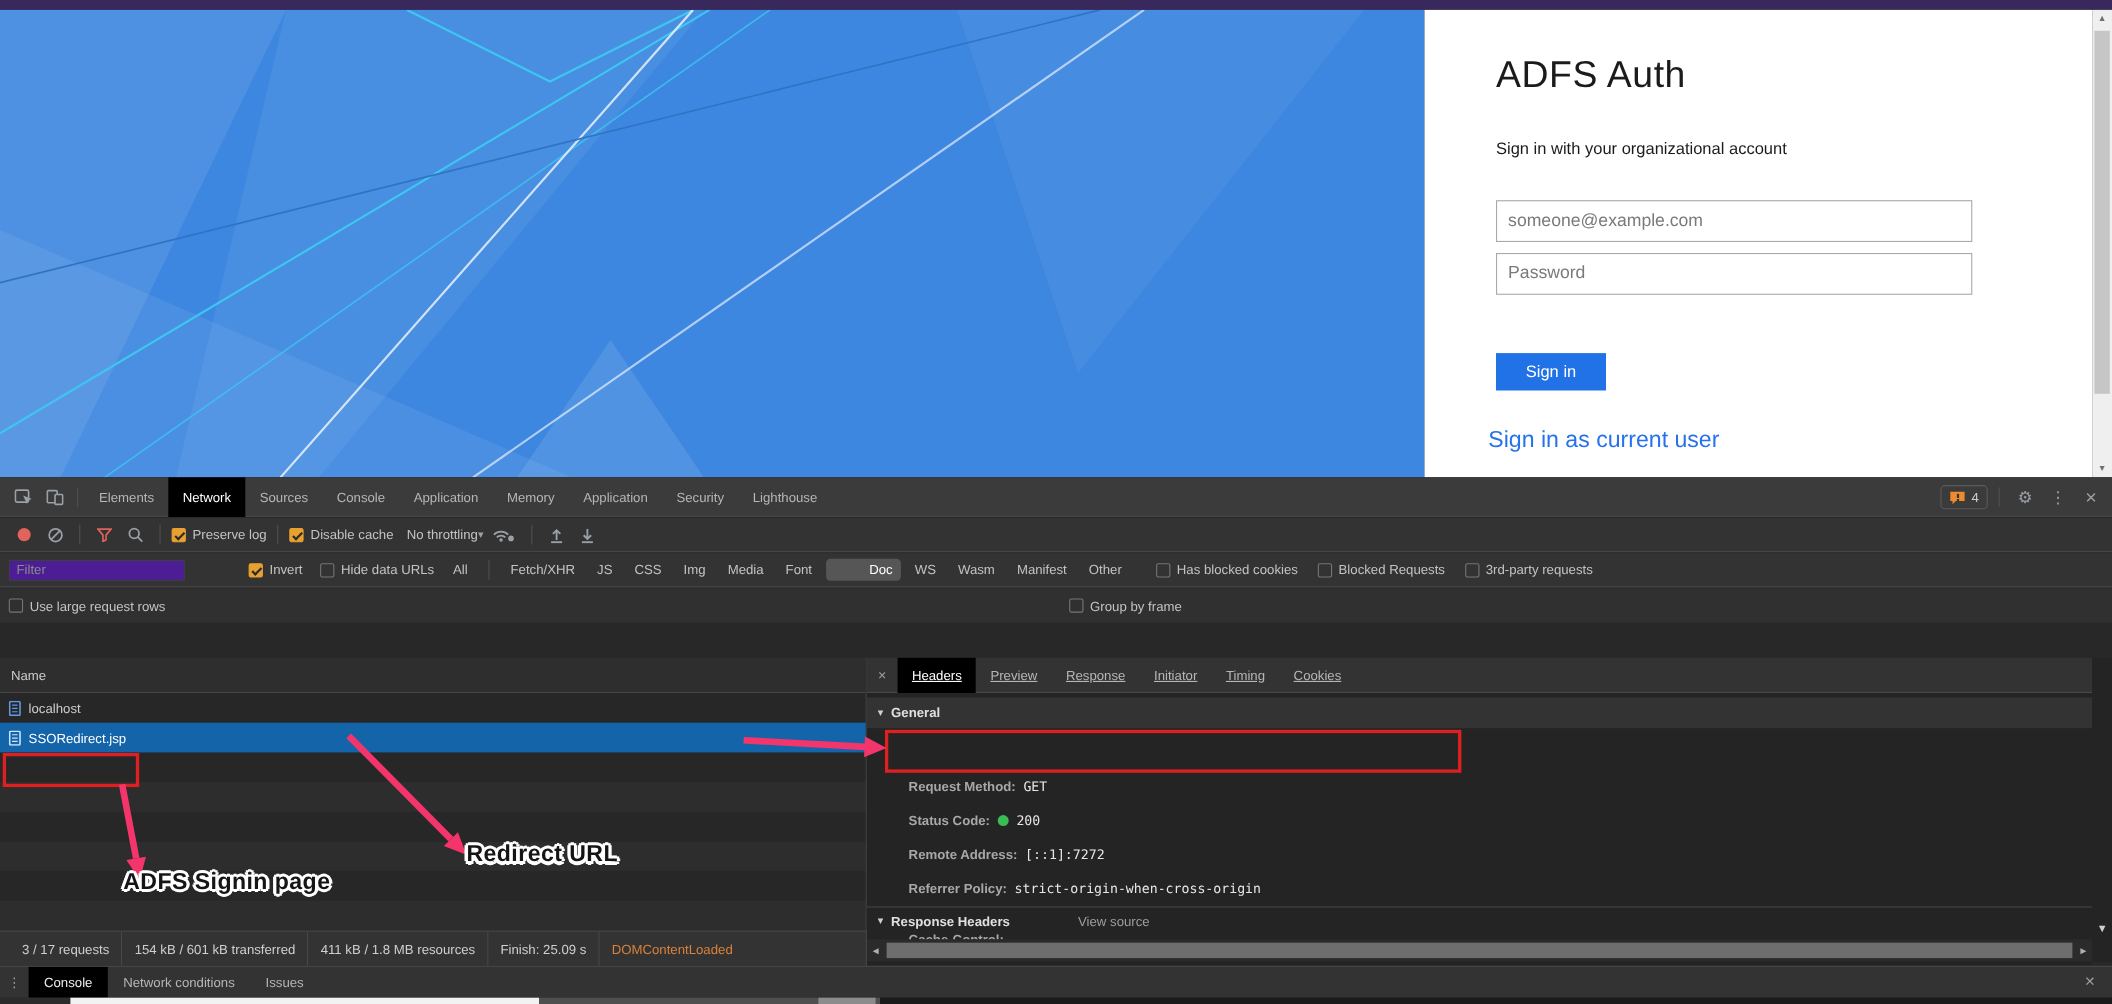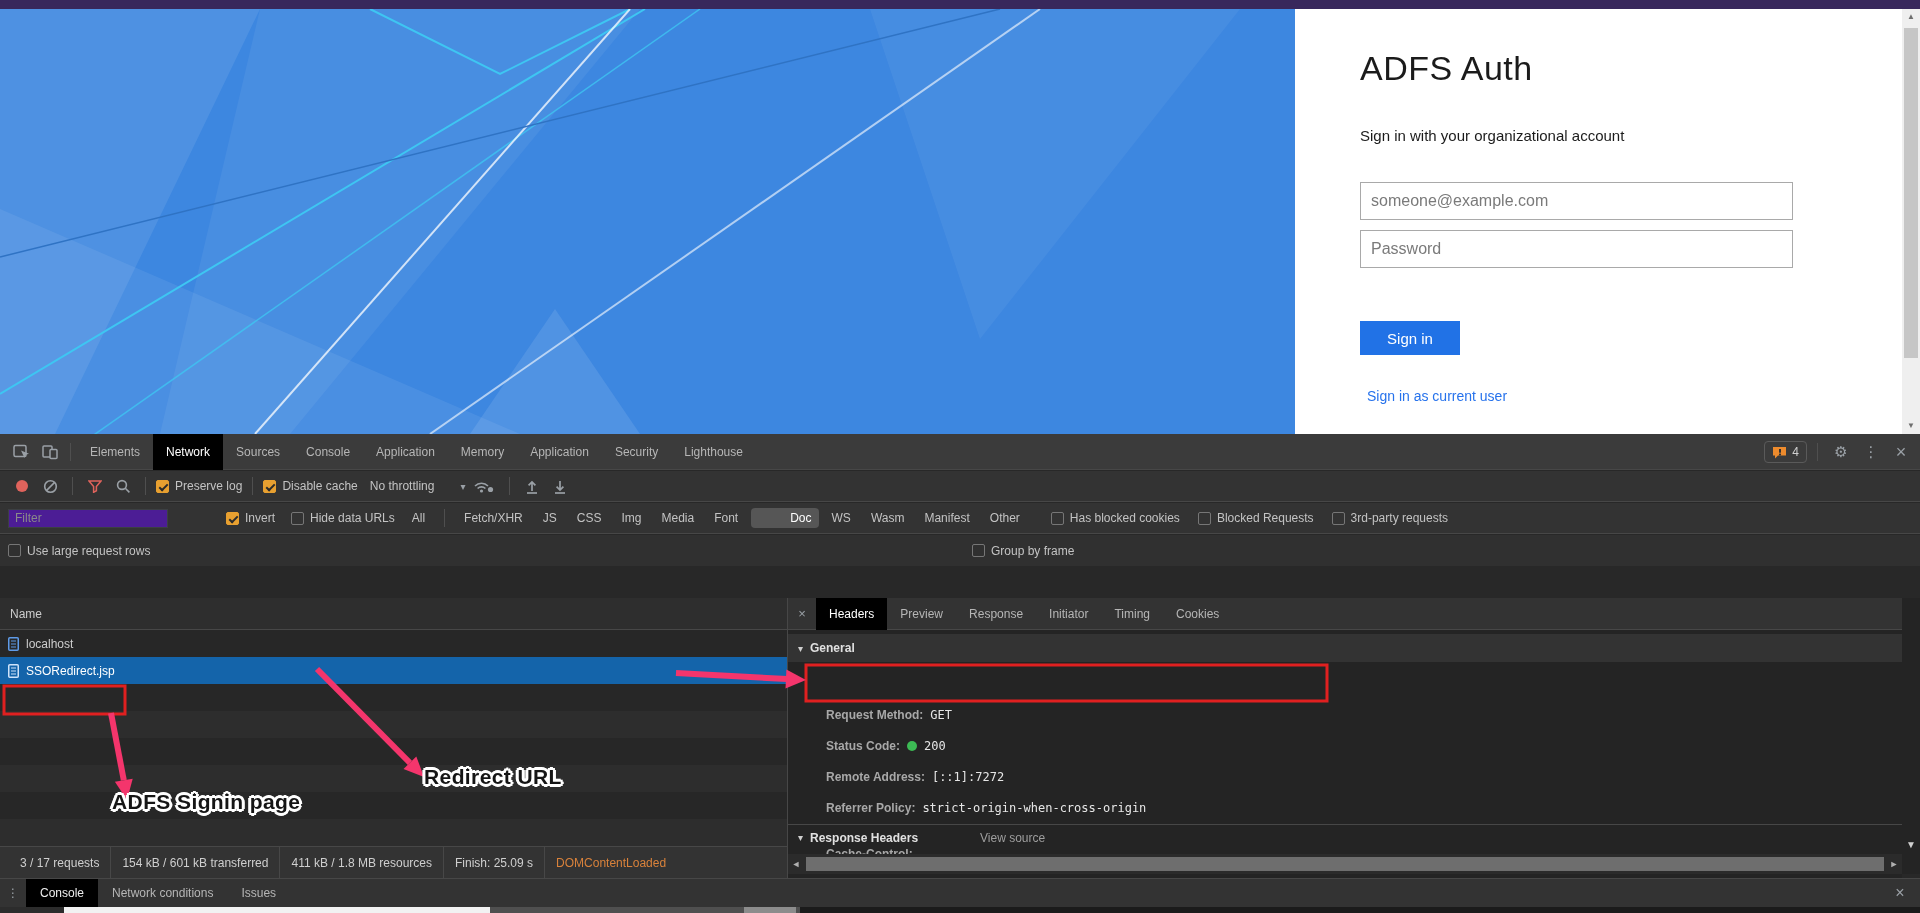--- a/index.html
+++ b/index.html
@@ -13,21 +13,21 @@
   .hero { position:absolute; left:0; top:9px; width:1295px; height:425px; background:#3d87e0; overflow:hidden; }
 
   
   .adfs { position:absolute; left:1295px; top:9px; width:607px; height:425px; background:#ffffff; }
   .adfs-title { position:absolute; left:65px; top:40px; font-size:34px; font-weight:300; color:#1b1b1b; letter-spacing:.5px; }
   .adfs-sub { position:absolute; left:65px; top:118px; font-size:15px; color:#1b1b1b; }
   .adfs input { position:absolute; left:65px; width:433px; height:38px; border:1px solid #a9a9a9; padding:0 10px; font-size:16px; font-family:"Liberation Sans","DejaVu Sans",sans-serif; color:#444; outline:none; }
   .adfs input::placeholder { color:#7a7a7a; }
   .in-email { top:173px; } .in-pass { top:221px; }
   .signin-btn { position:absolute; left:65px; top:312px; width:100px; height:34px; background:#2172e6; color:#fff; font-size:15px; border:none; display:flex; align-items:center; justify-content:center; cursor:pointer; }
-  .cur-user { position:absolute; left:72px; top:379px; font-size:14px; color:#2672ec; cursor:pointer; }
+  .cur-user { position:absolute; left:58px; top:379px; font-size:21px; color:#2672ec; cursor:pointer; }
 
   
   .pg-scroll { position:absolute; left:1902px; top:9px; width:18px; height:425px; background:#efefef; }
   .pg-scroll .arr { position:absolute; left:0; width:18px; height:16px; color:#6f6f6f; font-size:8px; text-align:center; line-height:16px; }
   .pg-scroll .arr.up { top:0; } .pg-scroll .arr.dn { bottom:0; }
   .pg-thumb { position:absolute; left:2px; top:19px; width:14px; height:330px; background:#c6c6c6; }
 
   
   .devtools { position:absolute; left:0; top:434px; width:1920px; height:479px; background:#282828; color:#c3c3c3; font-size:12px; }
   .dt-row { position:absolute; left:0; width:1920px; display:flex; align-items:center; }
@@ -44,21 +44,21 @@
   .glyph-btn { width:26px; height:26px; display:flex; align-items:center; justify-content:center; color:#9aa0a6; cursor:pointer; font-size:15px; }
   .glyph-btn.close { font-size:18px; }
 
   
   .dt-toolbar { top:37px; height:31px; background:#333; border-bottom:1px solid #474747; padding-left:10px; gap:4px; }
   .tool-ic { width:24px; height:24px; display:flex; align-items:center; justify-content:center; cursor:pointer; flex:none; }
   .cb { width:13px; height:13px; border:1px solid #767676; border-radius:2px; display:inline-block; flex:none; background:transparent; position:relative; }
   .cb.checked { background:#e8a030; border-color:#e8a030; }
   .cb.checked::after { content:""; position:absolute; left:4px; top:1px; width:3px; height:7px; border:solid #2b2b2b; border-width:0 2px 2px 0; transform:rotate(45deg); }
   .cb-label { display:flex; align-items:center; gap:6px; cursor:pointer; white-space:nowrap; }
-  .throttle { display:flex; align-items:center; gap:26px; margin-left:8px; cursor:pointer; white-space:nowrap; }
+  .throttle { display:flex; align-items:center; margin-left:8px; cursor:pointer; white-space:nowrap; }
   .throttle .dd { font-size:10px; color:#9aa0a6; }
 
   
   .dt-filterrow { top:69px; height:31px; background:#333; border-bottom:1px solid #474747; padding-left:8px; gap:6px; }
   .filter-input { width:160px; height:19px; background:#4c1d95; border:1px solid #3c4043; color:#9a9a9a; font-size:12px; padding:0 6px; font-family:"Liberation Sans","DejaVu Sans",sans-serif; outline:none; }
   .filter-input::placeholder { color:#8a8a8a; }
   .pill { padding:3px 7px; border-radius:4px; cursor:pointer; white-space:nowrap; color:#c3c3c3; }
   .pill.active { background:#565656; color:#fff;padding-left:39px; }
 
   
@@ -71,21 +71,21 @@
   .dt-table { position:absolute; left:0; top:164px; width:788px; height:248px; border-right:1px solid #474747; background:repeating-linear-gradient(180deg,#272727 0 27px,#2d2d2d 27px 54px); background-position:0 32px; }
   .tbl-head { position:absolute; left:0; top:0; width:100%; height:32px; background:#2e2e2e; border-bottom:1px solid #474747; display:flex; align-items:center; padding-left:10px; color:#cccccc; }
   .req-row { position:absolute; left:0; width:100%; height:27px; display:flex; align-items:center; padding-left:8px; gap:7px; color:#cdcdcd; cursor:pointer; }
   .req-row.r0 { top:32px; } .req-row.r1 { top:59px; } .req-row.r2 { top:86px; }
   .req-row.selected { background:#1464aa; color:#fff; }
 
   
   .dt-details { position:absolute; left:788px; top:164px; width:1114px; height:280px; background:#242424; }
   .det-tabs { position:absolute; left:0; top:0; width:100%; height:32px; background:#333; border-bottom:1px solid #474747; display:flex; align-items:center; }
   .det-close { width:28px; height:32px; display:flex; align-items:center; justify-content:center; color:#9aa0a6; cursor:pointer; font-size:13px; }
-  .det-tab { padding:0 13px; height:32px; display:flex; align-items:center; color:#b6b6b6; cursor:pointer; }
+  .det-tab { padding:0 13px; height:32px; display:flex; align-items:center; color:#b6b6b6; cursor:pointer;text-decoration:underline; }
   .det-tab.active { background:#000; color:#fff; }
   .sec-head { position:absolute; left:0; width:100%; height:28px; background:#333; display:flex; align-items:center; gap:7px; padding-left:10px; }
   .sec-head .arrow { font-size:10px; color:#cfcfcf; }
   .sec-head .sec-title { font-weight:bold; color:#e0e0e0; }
   .gen-head { top:36px; }
   .kv { position:absolute; left:0; width:100%; height:31px; display:flex; align-items:center; padding-left:38px; gap:7px; white-space:nowrap; }
   .kv .k { font-weight:bold; color:#a8a8a8; }
   .kv .v { font-family:"DejaVu Sans Mono",monospace; font-size:12px; color:#e6e6e6; }
   .kv.f0{top:70px;} .kv.f1{top:101px;} .kv.f2{top:132px;} .kv.f3{top:163px;} .kv.f4{top:194px;}
   .dot200 { width:10px; height:10px; border-radius:50%; background:#3cba54; flex:none; }

